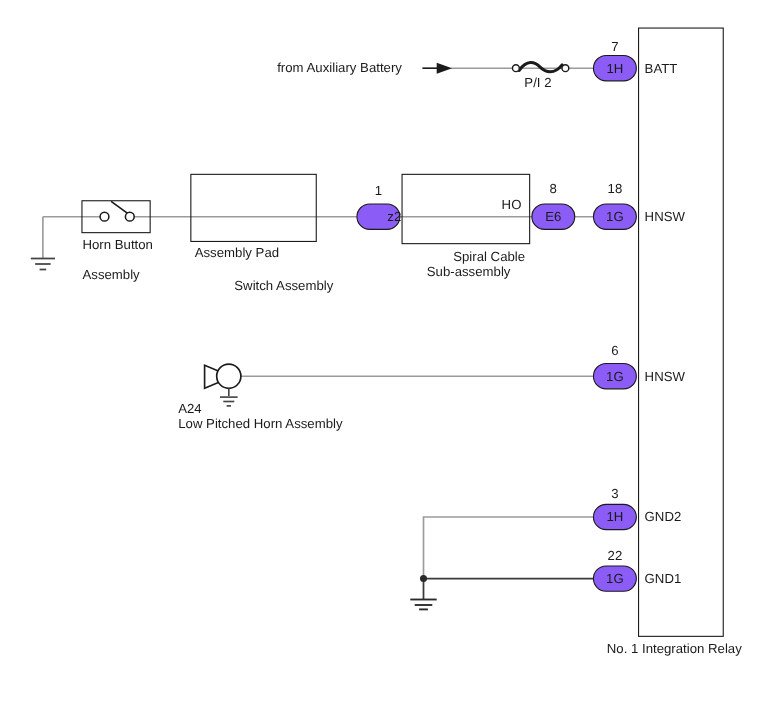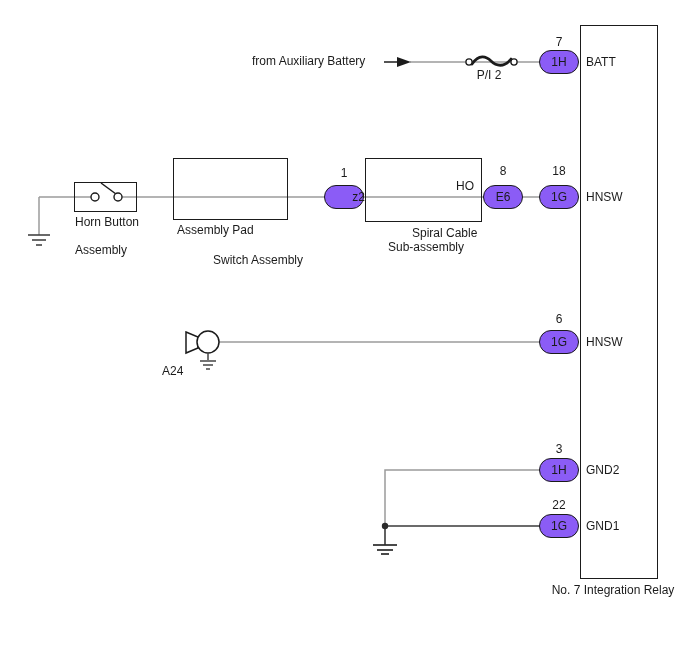--- a/index.html
+++ b/index.html
@@ -136,33 +136,34 @@
     <span>E6</span>
   </div>
 
   <span class="pin-num" style="left:539px;top:165px;">18</span>
   <div class="pin-oval" style="left:539px;top:185px;">
     <span>1G</span>
   </div>
   <span class="term" style="top:190px;">HNSW</span>
 
   <span class="lbl" style="left:162px;top:365px;">A24</span>
+  <span class="lbl" style="left:162px;top:379px;">Low Pitched Horn Assembly</span>
   <span class="pin-num" style="left:539px;top:313px;">6</span>
   <div class="pin-oval" style="left:539px;top:330px;">
     <span>1G</span>
   </div>
   <span class="term" style="top:335px;">HNSW</span>
 
   <span class="pin-num" style="left:539px;top:443px;">3</span>
   <div class="pin-oval" style="left:539px;top:458px;">
     <span>1H</span>
   </div>
   <span class="term" style="top:463px;text-align:right;">GND2</span>
 
   <span class="pin-num" style="left:539px;top:499px;">22</span>
   <div class="pin-oval" style="left:539px;top:514px;">
     <span>1G</span>
   </div>
   <span class="term" style="top:519px;">GND1</span>
 
-  <span class="lbl" style="left:543px;top:584px;width:140px;text-align:center;">No. 7 Integration Relay</span>
+  <span class="lbl" style="left:543px;top:584px;width:140px;text-align:center;">No. 1 Integration Relay</span>
 
 </div>
 
 </body></html>

